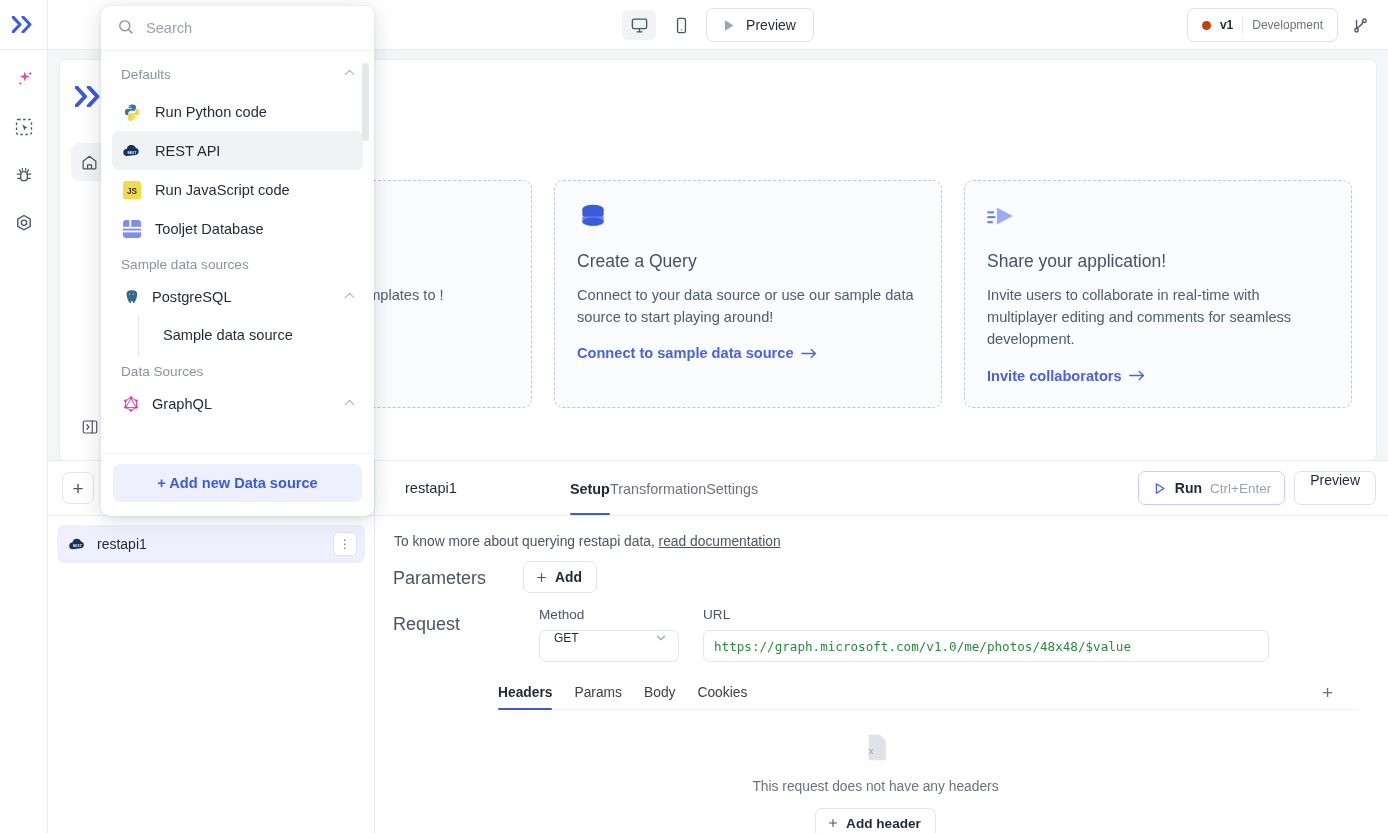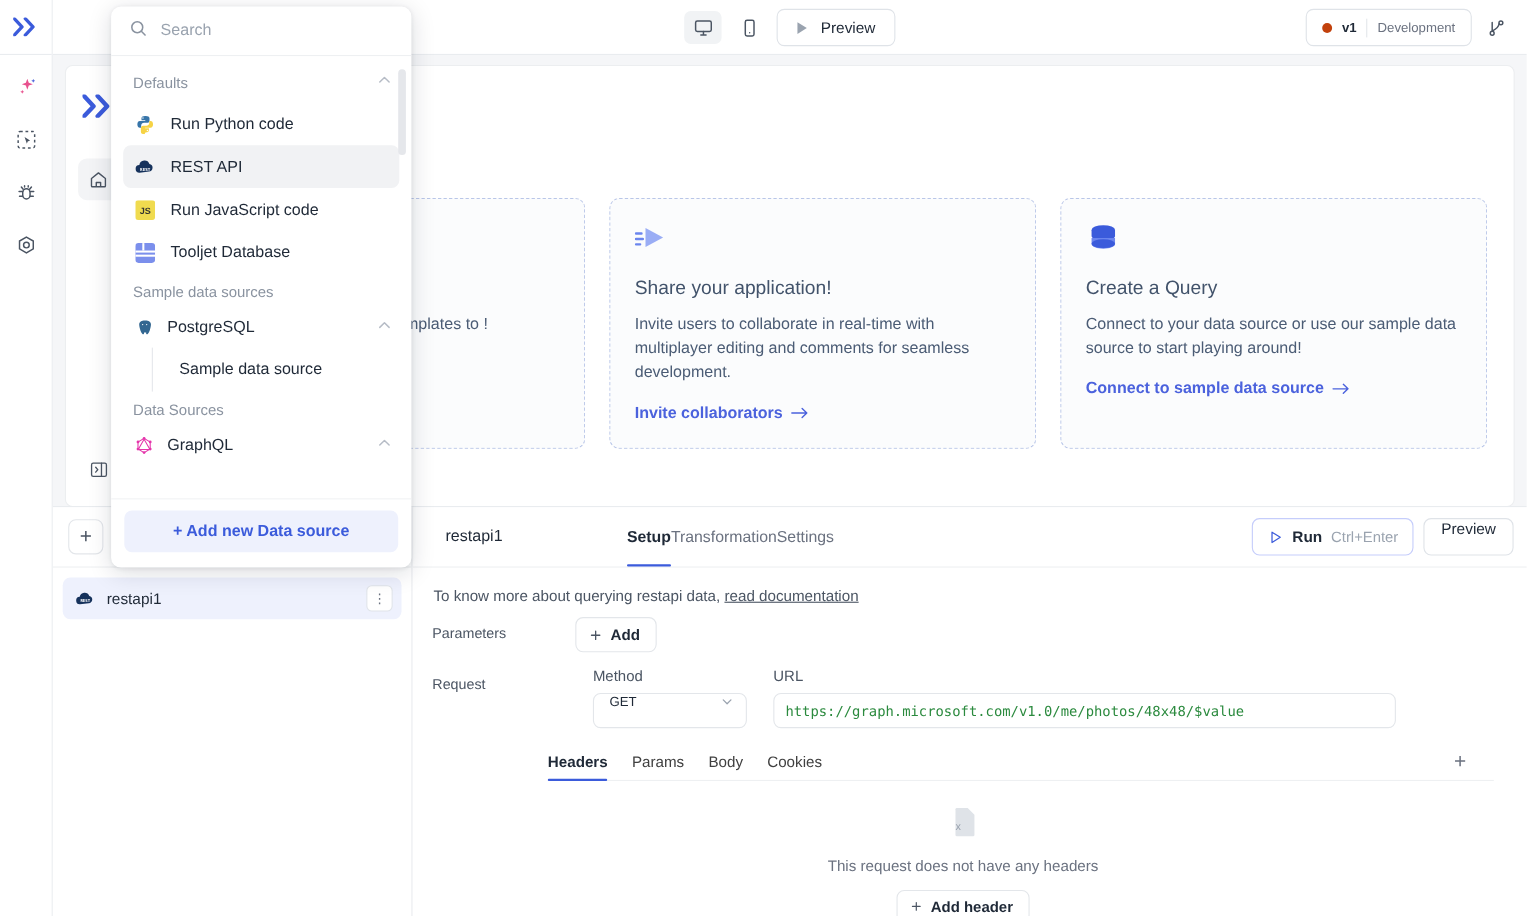--- a/index.html
+++ b/index.html
@@ -160,21 +160,21 @@
   .run-kbd { font-size: 13.5px; color: #9aa3af; }
   .prev-btn {
     height: 34px; padding: 0 15px; border: 1px solid #dfe3e8; border-radius: 7px;
     background: #fff; font-size: 14px; color: #1f2937; cursor: pointer; font-weight: 500;
   }
 
   .qbody { flex: 1; padding: 18px 30px 0 18px; overflow: hidden; }
   .qdoc { font-size: 13.8px; color: #4b5563; margin-bottom: 12px; padding-left: 1px; }
   .qdoc a { color: #4b5563; text-decoration: underline; cursor: pointer; }
   .qrow { display: flex; align-items: flex-start; margin-bottom: 14px; }
-  .qrow-label { width: 130px; font-size: 13px; color: #4b5563; padding-top: 7px; flex: 0 0 130px; }
+  .qrow-label { width: 130px; font-size: 18px; color: #4b5563; padding-top: 7px; flex: 0 0 130px; }
   .add-btn {
     display: flex; align-items: center; gap: 7px; height: 32px; padding: 0 14px 0 11px;
     border: 1px solid #e3e6ea; border-radius: 7px; background: #fff; cursor: pointer;
     font-size: 13.8px; font-weight: 600; color: #1f2937;
   }
   .field-col { display: flex; flex-direction: column; }
   .field-label { font-size: 13.6px; color: #4b5563; margin-bottom: 8px; font-weight: 500; }
   .sel {
     width: 140px; height: 32px; border: 1px solid #e3e6ea; border-radius: 7px; background: #fff;
     display: flex; align-items: flex-start; padding: 0 10px 0 14px; cursor: pointer;
@@ -374,37 +374,20 @@
             <div class="card-icon">
               <svg width="30" height="30" viewBox="0 0 24 24">
                   <path d="M12 3l9 4.8-9 4.8-9-4.8z" fill="#5b73e8"></path>
                   <path d="M3 12.5l9 4.8 9-4.8" stroke="#5b73e8" stroke-width="1.8" fill="none" stroke-linejoin="round"></path>
                 </svg>
             </div>
             <div class="card-title">component</div>
             <div class="card-desc">ent from the right side
 e-built templates to
 !</div>
-          </div>
-
-          <div class="card">
-            <div class="card-icon">
-              <svg width="32" height="30" viewBox="0 0 26 22">
-                  <path d="M8 4l13 7-13 7z" fill="#9aadf5"></path>
-                  <path d="M1 8h4M1 12h5M1 16h3" stroke="#6b85ee" stroke-width="1.8" stroke-linecap="round"></path>
-                </svg>
-            </div>
-            <div class="card-title">Share your application!</div>
-            <div class="card-desc">Invite users to collaborate in real-time with multiplayer editing and comments for seamless development.</div>
-            <span class="card-link">
-              <span>Invite collaborators</span>
-              <svg width="17" height="13" viewBox="0 0 20 14">
-                  <path d="M1 7h16M12 2.2L17 7l-5 4.8" stroke="#4b62dd" stroke-width="1.5" fill="none" stroke-linecap="round" stroke-linejoin="round"></path>
-                </svg>
-            </span>
           </div>
 
           <div class="card">
             <div class="card-icon">
               <svg width="32" height="32" viewBox="0 0 24 24">
                   <ellipse cx="12" cy="6" rx="8" ry="3.2" fill="#3b5bdb"></ellipse>
                   <path d="M4 6v4.2c0 1.8 3.6 3.2 8 3.2s8-1.4 8-3.2V6" fill="#3b5bdb"></path>
                   <path d="M4 11.6v4c0 1.8 3.6 3.2 8 3.2s8-1.4 8-3.2v-4" fill="#6b85ee"></path>
                   <ellipse cx="12" cy="15.4" rx="8" ry="3" fill="#3b5bdb"></ellipse>
                 </svg>
@@ -412,20 +395,37 @@
             <div class="card-title">Create a Query</div>
             <div class="card-desc">Connect to your data source or use our sample data source to start playing around!</div>
             <span class="card-link">
               <span>Connect to sample data source</span>
               <svg width="17" height="13" viewBox="0 0 20 14">
                   <path d="M1 7h16M12 2.2L17 7l-5 4.8" stroke="#4b62dd" stroke-width="1.5" fill="none" stroke-linecap="round" stroke-linejoin="round"></path>
                 </svg>
             </span>
           </div>
 
+          <div class="card">
+            <div class="card-icon">
+              <svg width="32" height="30" viewBox="0 0 26 22">
+                  <path d="M8 4l13 7-13 7z" fill="#9aadf5"></path>
+                  <path d="M1 8h4M1 12h5M1 16h3" stroke="#6b85ee" stroke-width="1.8" stroke-linecap="round"></path>
+                </svg>
+            </div>
+            <div class="card-title">Share your application!</div>
+            <div class="card-desc">Invite users to collaborate in real-time with multiplayer editing and comments for seamless development.</div>
+            <span class="card-link">
+              <span>Invite collaborators</span>
+              <svg width="17" height="13" viewBox="0 0 20 14">
+                  <path d="M1 7h16M12 2.2L17 7l-5 4.8" stroke="#4b62dd" stroke-width="1.5" fill="none" stroke-linecap="round" stroke-linejoin="round"></path>
+                </svg>
+            </span>
+          </div>
+
         </div>
       </div>
     </div>
   </div>
 
   <div class="qpanel">
 
     <div class="qlist">
       <div class="qlist-head">
         <div class="qadd-btn">+</div>

